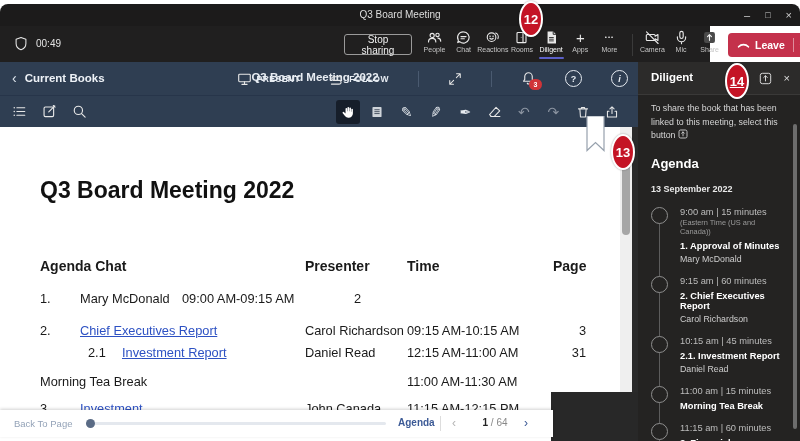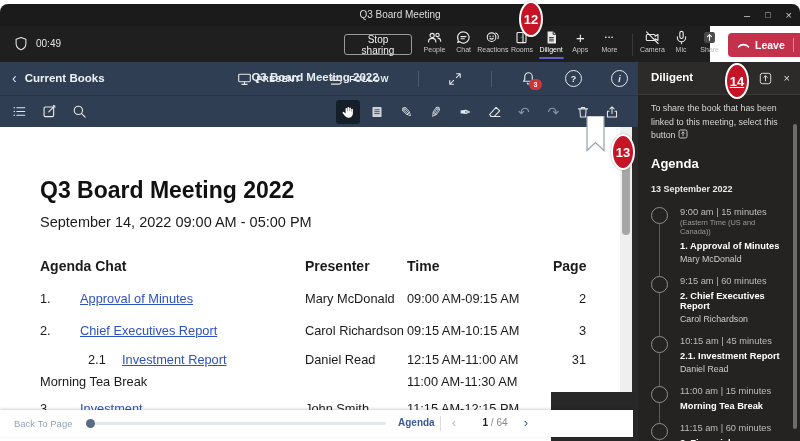--- a/index.html
+++ b/index.html
@@ -71,21 +71,21 @@
   .c-pres{width:102px;}
   .c-time{width:146px;}
   .c-page{width:33px;text-align:right;}
   .c-span{width:265px;}
   .row-indent .c-num{width:82px;padding-left:48px;box-sizing:border-box;}
   .row-indent .c-topic{width:183px;}
   .doclink{color:#2d51c3;text-decoration:underline;}
   .corner-dark{position:absolute;left:551px;top:330px;width:87px;height:49px;background:#282828;z-index:4;}
 
   
-  .bottombar{position:absolute;left:0;top:348px;width:633px;height:27px;background:#fff;z-index:5;
+  .bottombar{position:absolute;left:0;top:348px;width:553px;height:27px;background:#fff;z-index:5;
              box-shadow:0 -1px 3px rgba(0,0,0,.18);}
   .btp{position:absolute;left:14px;top:8px;font-size:9.5px;color:#94a3b8;}
   .slider{position:absolute;left:86px;top:12px;width:300px;height:3px;background:#e4e8ee;border-radius:2px;}
   .slider-dot{position:absolute;left:0;top:-3px;width:9px;height:9px;border-radius:50%;background:#5a6b85;}
   .bb-agenda{position:absolute;left:398px;top:7px;font-size:10px;font-weight:bold;color:#3c5a96;}
   .bb-sep{position:absolute;left:440px;top:6px;width:1px;height:15px;background:#dddddd;}
   .bb-prev{position:absolute;left:452px;top:6px;font-size:12px;color:#b4b4b4;}
   .bb-pagenum{position:absolute;left:472px;top:7px;font-size:10px;color:#888;width:46px;text-align:center;}
   .bb-pagenum b{color:#222;}
   .bb-next{position:absolute;left:524px;top:6px;font-size:12px;color:#3c5a96;}
@@ -339,65 +339,63 @@
         </div>
       </div>
     </div>
 
     <svg class="bookmark" width="19" height="36" viewBox="0 0 19 36">
         <path d="M1 0 H18 V34.5 L9.5 26.5 L1 34.5 Z" fill="#ffffff" stroke="#97a1ad" stroke-width="1.2"></path>
       </svg>
 
     <div class="page">
       <div class="pg-h1">Q3 Board Meeting 2022</div>
-      <div class="pg-sub">September 14, 2022 09:00 AM - 05:00 PM</div>
 
       <div class="t-row t-head" style="top:131px;">
         <div class="c-num"></div>
         <div class="c-topic" style="margin-left:-40px;width:265px;">Agenda Chat</div>
         <div class="c-pres">Presenter</div>
         <div class="c-time">Time</div>
         <div class="c-page">Page</div>
       </div>
 
       <div class="t-row" style="top:164px;">
         <div class="c-num">1.</div>
-        <div class="c-topic"><span class="doclink">Approval of Minutes</span></div>
         <div class="c-pres">Mary McDonald</div>
         <div class="c-time">09:00 AM-09:15 AM</div>
         <div class="c-page">2</div>
       </div>
 
       <div class="t-row" style="top:196px;">
         <div class="c-num">2.</div>
         <div class="c-topic"><span class="doclink">Chief Executives Report</span></div>
         <div class="c-pres">Carol Richardson</div>
         <div class="c-time">09:15 AM-10:15 AM</div>
         <div class="c-page">3</div>
       </div>
 
-      <div class="t-row row-indent" style="top:225px;">
+      <div class="t-row row-indent" style="top:218px;">
         <div class="c-num">2.1</div>
         <div class="c-topic"><span class="doclink">Investment Report</span></div>
         <div class="c-pres">Daniel Read</div>
         <div class="c-time">12:15 AM-11:00 AM</div>
         <div class="c-page">31</div>
       </div>
 
       <div class="t-row" style="top:247px;">
         <div class="c-span">Morning Tea Break</div>
         <div class="c-pres"></div>
         <div class="c-time">11:00 AM-11:30 AM</div>
         <div class="c-page"></div>
       </div>
 
       <div class="t-row" style="top:274px;">
         <div class="c-num">3.</div>
         <div class="c-topic"><span class="doclink">Investment</span></div>
-        <div class="c-pres">John Smith</div>
+        <div class="c-pres">John Canada</div>
         <div class="c-time">11:15 AM-12:15 PM</div>
         <div class="c-page"></div>
       </div>
     </div>
 
     <div class="scrollstrip">
       <div class="scrollthumb"></div>
     </div>
 
     <div class="corner-dark"></div>

